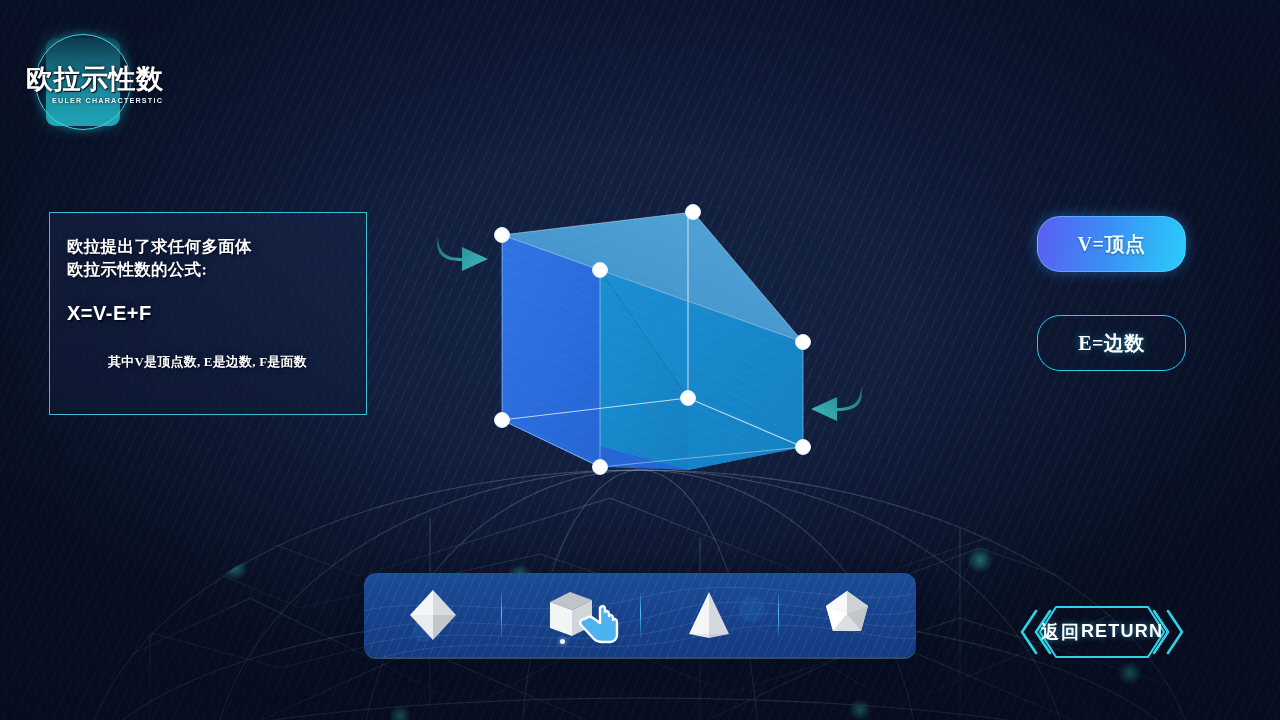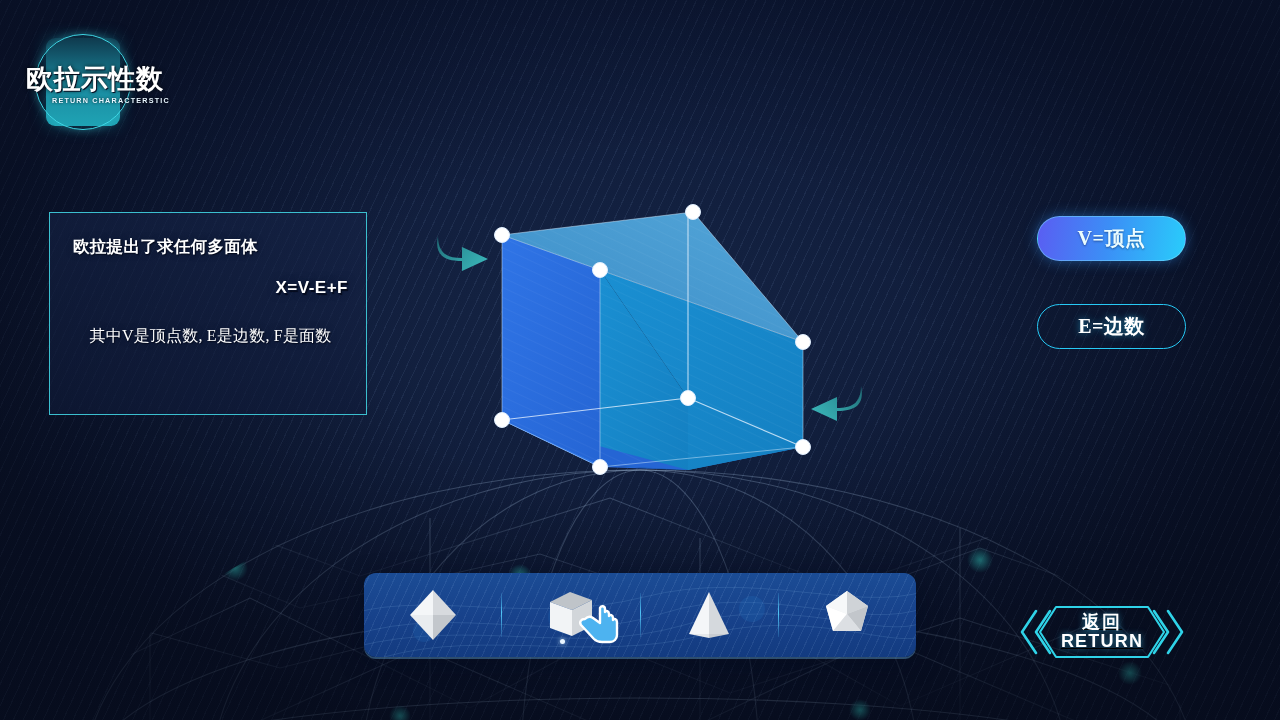--- a/index.html
+++ b/index.html
@@ -95,68 +95,68 @@
     white-space: nowrap;
     text-shadow: 0 0 3px rgba(0,0,0,0.8);
   }
 
   
   #info-panel {
     position: absolute; left: 49px; top: 212px;
     width: 318px; height: 203px;
     border: 1.4px solid #3bbfcf;
     background: linear-gradient(180deg, rgba(22,36,72,0.55) 0%, rgba(16,27,58,0.55) 100%);
-    padding: 22px 18px 0 23px;
+    padding: 22px 18px 0 17px;
   }
   .panel-line {
     font-family: "Liberation Serif", serif;
     font-weight: 700;
     font-size: 16.5px;
     color: #ffffff;
     line-height: 1.42;
     letter-spacing: 0.3px;
     text-shadow: 1px 1px 1px rgba(4,10,26,0.95), 0 0 6px rgba(10,20,45,0.8);
     white-space: nowrap;
   }
   #panel-formula {
-    text-align: right;
+    text-align: left;
     font-family: "Liberation Sans", sans-serif;
     font-weight: 700;
-    font-size: 17px;
+    font-size: 20px;
     letter-spacing: 0.5px;
     color: #ffffff;
     margin-top: 20px;
     text-shadow: 1.5px 1.5px 1px rgba(4,10,26,0.95), 0 0 8px rgba(10,20,45,0.8);
   }
   #panel-note {
     text-align: center;
     font-family: "Liberation Serif", serif;
-    font-weight: 400;
-    font-size: 16px;
+    font-weight: 700;
+    font-size: 13px;
     color: #ffffff;
     margin-top: 28px;
     letter-spacing: 0.2px;
     white-space: nowrap;
     text-shadow: 1px 1px 1px rgba(4,10,26,0.95), 0 0 6px rgba(10,20,45,0.8);
   }
 
   
   #cube-area {
     position: absolute; left: 420px; top: 170px;
     width: 480px; height: 340px;
   }
   #cube-svg { display: block; }
   .rot-arrow { position: absolute; }
   #rot-arrow-left { left: 12px; top: 58px; }
   #rot-arrow-right { left: 385px; top: 208px; }
 
   
   #legend { position: absolute; left: 1037px; top: 216px; width: 150px; }
   .legend-btn {
-    width: 149px; height: 45px;
+    width: 149px; height: 56px;
     border-radius: 23px;
     display: flex; align-items: center; justify-content: center;
     font-family: "Liberation Serif", serif;
     font-weight: 700;
     font-size: 20px;
     letter-spacing: 0.5px;
     margin-bottom: 43px;
     cursor: pointer;
   }
   .legend-btn.active {
@@ -229,24 +229,23 @@
   }
 
   
   #return-btn {
     position: absolute; left: 1018px; top: 601px;
     width: 168px; height: 62px;
     cursor: pointer;
   }
   #return-label {
     position: absolute; left: 0; top: 0; width: 168px; height: 62px;
-    display: flex; flex-direction: column; align-items: center; justify-content: center;
+    display: flex; align-items: center; justify-content: center;
     gap: 0px;
     pointer-events: none;
-    text-decoration: underline;
   }
   #return-cn {
     font-family: "Liberation Serif", serif;
     font-weight: 700;
     font-size: 18px;
     color: #ffffff;
     letter-spacing: 2px;
     line-height: 1.05;
     text-shadow: 0 0 6px rgba(60,200,245,0.6);
   }
@@ -309,26 +308,27 @@
     </g>
   </svg>
 
   <div id="bg-vignette"></div>
 
   <div id="logo">
     <div id="logo-plate"></div>
     <div id="logo-ring"></div>
     <div id="logo-text">
       <div id="logo-title">欧拉示性数</div>
-      <div id="logo-sub">RETURN CHARACTERSTIC</div>
+      <div id="logo-sub">EULER CHARACTERSTIC</div>
     </div>
   </div>
 
   <div id="info-panel">
     <div class="panel-line">欧拉提出了求任何多面体</div>
+    <div class="panel-line">欧拉示性数的公式:</div>
     <div id="panel-formula">X=V-E+F</div>
     <div id="panel-note">其中V是顶点数, E是边数, F是面数</div>
   </div>
 
   <div id="cube-area">
     <svg id="cube-svg" width="480" height="340" viewBox="0 0 480 340">
       <defs>
         <linearGradient id="fTop" x1="0" y1="1" x2="1" y2="0">
           <stop offset="0%" stop-color="#3c8fcb"></stop>
           <stop offset="100%" stop-color="#55aadd"></stop>

